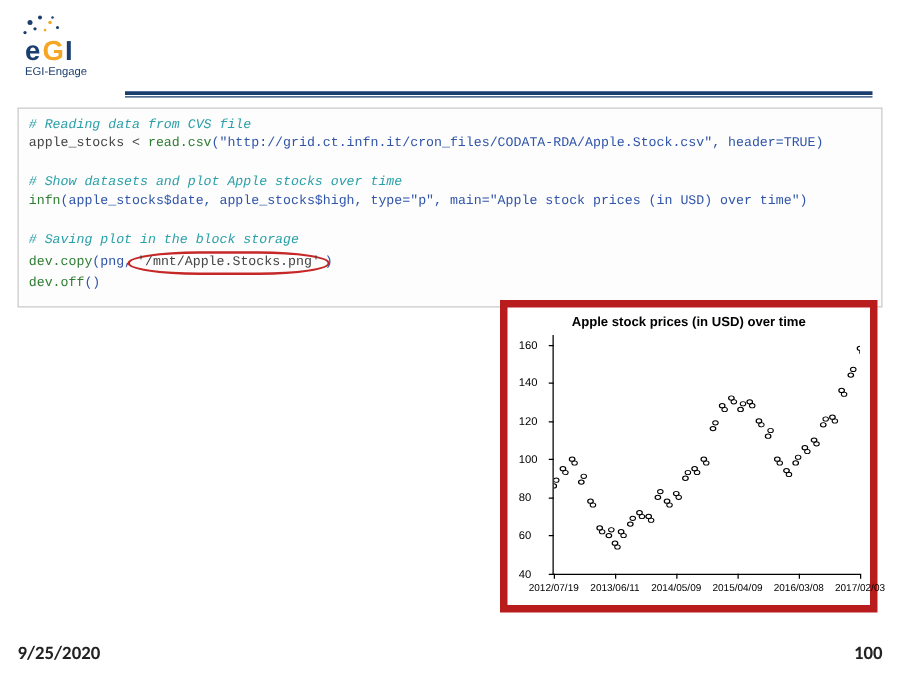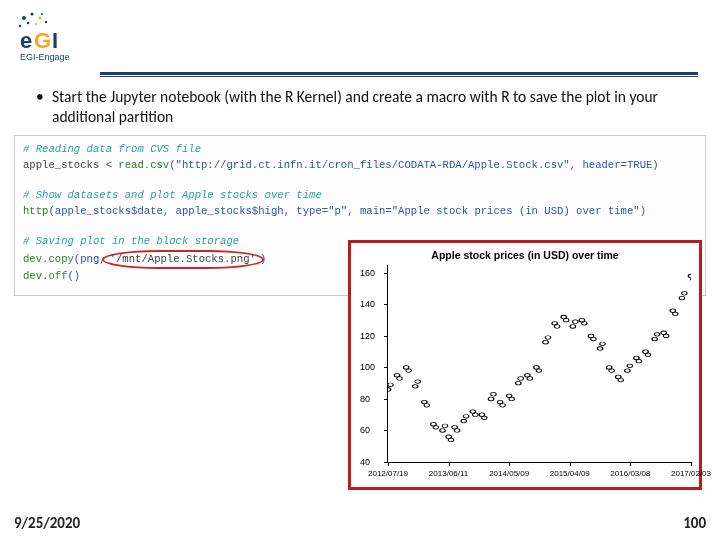--- a/index.html
+++ b/index.html
@@ -13,21 +13,21 @@
   .hr-bot { border: 0; border-top: 1px solid #1a3e6d; }
   .bullets { padding: 10px 30px 0 36px; font-size: 15.5px; color: #111; }
   .bullet { position: relative; padding-left: 16px; margin-bottom: 6px; line-height: 1.3; }
   .bullet::before { content: "•"; position: absolute; left: 0; top: 0; color: #111; }
   .code-block { margin: 8px 14px 0 14px; border: 1px solid #c9c9c9; padding: 6px 8px 10px 8px; background: #fdfdfd; font-family: "Courier New", monospace; font-size: 10.6px; line-height: 1.45; color: #444; white-space: pre; overflow: hidden; }
   .cmt { color: #2aa0a8; font-style: italic; }
   .kw { color: #2e7d32; }
   .paren { color: #2f54a8; }
   .red-accent { display: inline-block; border: 2.5px solid #c62828; border-radius: 50%/70%; padding: 0 6px; margin: 0 -4px; }
   .check-bullet-wrap { position: absolute; left: 36px; top: 316px; width: 330px; font-size: 15.5px; color: #111; }
-  .chart-wrap { position: absolute; right: 18px; top: 240px; width: 354px; height: 250px; background: #fff; border: 3px solid #b91c1c; }
+  .chart-wrap { position: absolute; right: 18px; top: 240px; width: 302px; height: 250px; background: #fff; border: 6px solid #b91c1c; }
   .chart-title { text-align: center; font-size: 10.5px; font-weight: 700; padding-top: 6px; color: #000; font-family: Arial, sans-serif; }
   .chart-axes { position: absolute; left: 36px; top: 22px; right: 8px; bottom: 24px; border-left: 1px solid #000; border-bottom: 1px solid #000; }
   .ytick { position: absolute; left: -28px; font-size: 9px; color: #000; transform: translateY(-50%); font-family: Arial, sans-serif; }
   .ytmark { position: absolute; left: -4px; width: 4px; height: 1px; background: #000; }
   .xtick { position: absolute; bottom: -16px; font-size: 8px; color: #000; transform: translateX(-50%); white-space: nowrap; font-family: Arial, sans-serif; }
   .xtmark { position: absolute; bottom: -4px; height: 4px; width: 1px; background: #000; }
   .chart-svg { position: absolute; left: 0; top: 0; width: 100%; height: 100%; }
   .footer { position: absolute; bottom: 8px; left: 14px; right: 14px; display: flex; justify-content: space-between; font-size: 15px; color: #222; font-weight: 700; text-align: right; }
 </style>
 </head>
@@ -52,29 +52,26 @@
         <text x="40" y="40" font-family="Arial" font-size="22" font-weight="700" fill="#1a3e6d">I</text>
         <text x="8" y="52" font-family="Arial" font-size="9" fill="#1a3e6d">EGI-Engage</text>
       </svg>
     </div>
   </div>
   <div class="hr-row">
     <hr class="hr-top">
       <hr class="hr-bot">
   </div>
 
-  <div class="bullets">
-    <div class="bullet">Start the Jupyter notebook (with the R Kernel) and create a macro with R to save the plot in your additional partition</div>
-  </div>
 
   <div class="code-block"><span class="cmt"># Reading data from CVS file</span>
 <span><span>apple_stocks &lt; </span><span class="kw">read.csv</span><span class="paren">("http://grid.ct.infn.it/cron_files/CODATA-RDA/Apple.Stock.csv", header=TRUE)</span></span>
 
 <span class="cmt"># Show datasets and plot Apple stocks over time</span>
-<span><span class="kw">http</span><span class="paren">(apple_stocks$date, apple_stocks$high, type="p", main="Apple stock prices (in USD) over time")</span></span>
+<span><span class="kw">infn</span><span class="paren">(apple_stocks$date, apple_stocks$high, type="p", main="Apple stock prices (in USD) over time")</span></span>
 
 <span class="cmt"># Saving plot in the block storage</span>
 <span><span class="kw">dev.copy</span><span class="paren">(png,</span><span class="red-accent">'/mnt/Apple.Stocks.png'</span><span class="paren">)</span></span>
 <span><span class="kw">dev.off</span><span class="paren">()</span></span></div>
 
 
   <div class="chart-wrap">
     <div class="chart-title">Apple stock prices (in USD) over time</div>
     <div class="chart-axes">
       <svg class="chart-svg" viewBox="0 0 100 100" preserveAspectRatio="none" id="chart-svg">

